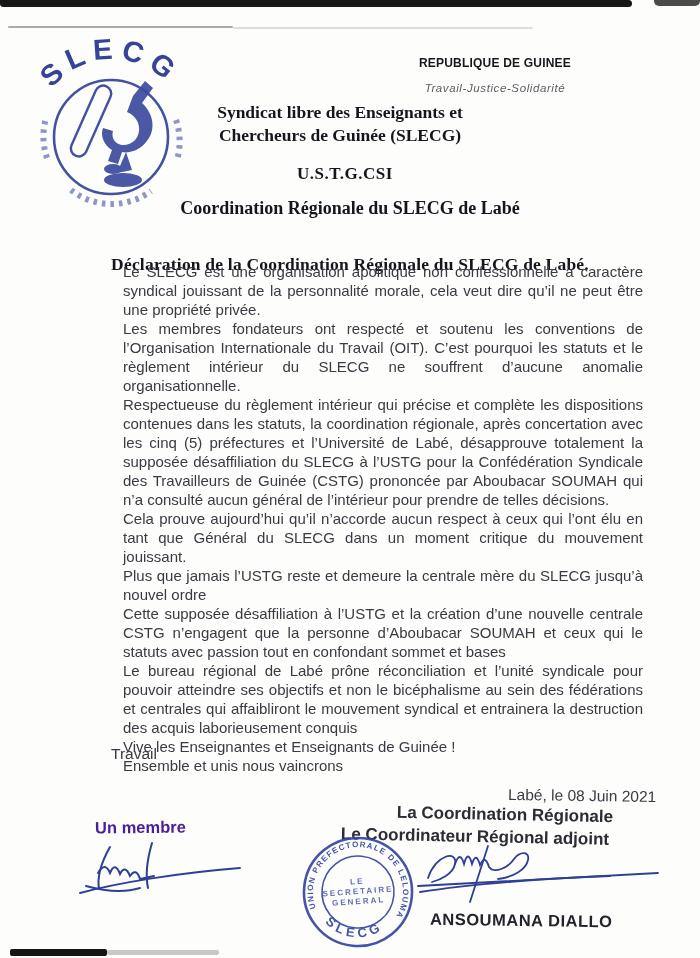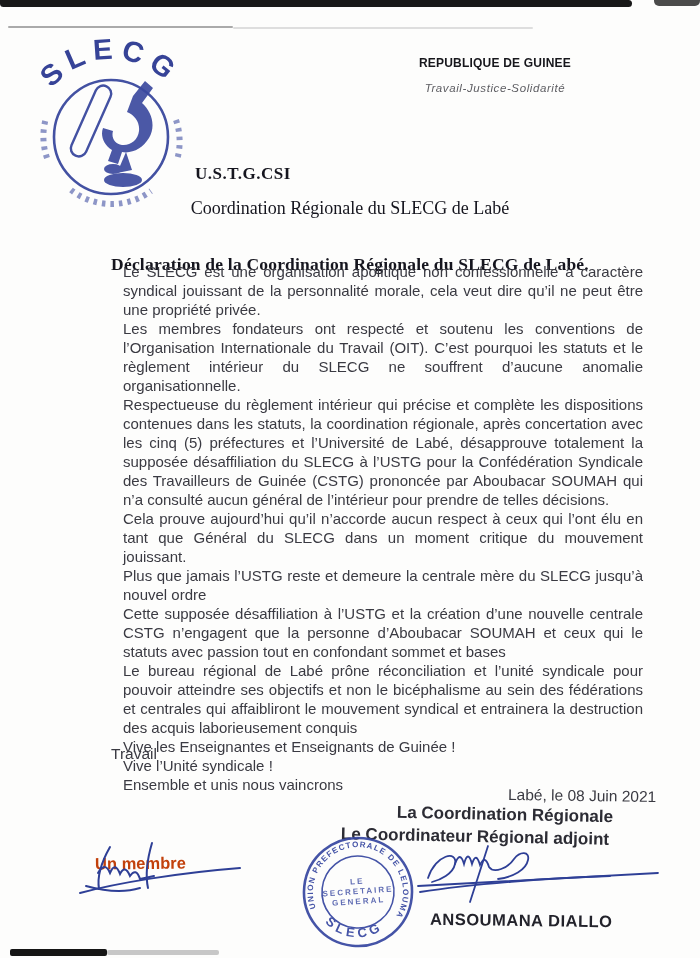--- a/index.html
+++ b/index.html
@@ -14,40 +14,40 @@
   .scan-bottom{position:absolute;left:10px;top:949px;width:97px;height:7px;background:#151515;border-radius:2px;}
   .scan-bottom2{position:absolute;left:107px;top:950px;width:112px;height:5px;background:#9a9a9a;opacity:.55;border-radius:2px;}
 
   
   .hdr-republic{position:absolute;left:350px;top:56px;width:290px;text-align:center;
                 font-size:12px;font-weight:800;color:#17171c;letter-spacing:.2px;}
   .hdr-motto{position:absolute;left:350px;top:82px;width:290px;text-align:center;
              font-style:italic;font-size:11.5px;color:#5d5d62;letter-spacing:.6px;}
   .hdr-org{position:absolute;left:182px;top:101px;width:316px;text-align:center;
            font-family:"Liberation Serif",serif;font-weight:700;font-size:17.5px;line-height:23px;color:#15151e;}
-  .hdr-fed{position:absolute;left:195px;top:164px;width:300px;text-align:left;
+  .hdr-fed{position:absolute;left:195px;top:164px;width:300px;text-align:center;
            font-family:"Liberation Serif",serif;font-weight:700;font-size:17px;letter-spacing:.5px;color:#15151e;}
   .hdr-coord{position:absolute;left:40px;top:198px;width:620px;text-align:center;
-             font-family:"Liberation Serif",serif;font-weight:400;font-size:18px;color:#15151e;}
+             font-family:"Liberation Serif",serif;font-weight:700;font-size:18px;color:#15151e;}
   .doc-title{position:absolute;left:40px;top:232px;width:620px;text-align:center;
              font-family:"Liberation Serif",serif;font-weight:700;font-size:17.5px;letter-spacing:.2px;color:#15151e;margin-top:22px;}
 
   
   .body-text{position:absolute;left:95px;top:262px;width:520px;font-size:15px;line-height:19px;
              text-align:justify;color:#3a3a42;margin-left:28px;}
   .body-par{margin:0;}
   .note-amanda{position:absolute;left:111px;top:745px;font-size:15.5px;color:#3a3a42;}
 
   
   .place-date{position:absolute;right:44px;top:787px;font-size:15.5px;color:#3a3a42;transform:rotate(.8deg);}
   .role-right1{position:absolute;left:340px;top:805px;width:330px;text-align:center;
                font-size:17px;font-weight:700;color:#2c2c34;transform:rotate(1.2deg);}
   .role-right2{position:absolute;left:280px;top:827px;width:390px;text-align:center;
                font-size:17px;font-weight:700;color:#2c2c34;transform:rotate(1.2deg);}
-  .role-left{position:absolute;left:95px;top:854px;font-size:16.5px;font-weight:700;color:#c2410c;transform:rotate(-.5deg);}
+  .role-left{position:absolute;left:95px;top:818px;font-size:16.5px;font-weight:700;color:#4c1d95;transform:rotate(-.5deg);}
   .signatory{position:absolute;left:430px;top:911px;font-size:16.5px;font-weight:700;letter-spacing:.5px;
              color:#23232b;transform:rotate(.8deg);}
 
   .sig-left{position:absolute;left:72px;top:833px;}
   .sig-right{position:absolute;left:410px;top:840px;}
   .stamp-bottom{position:absolute;left:288px;top:822px;transform:rotate(6deg);opacity:.92;}
   .logo{position:absolute;left:29px;top:38px;opacity:.95;}
 </style>
 </head>
 <body>
@@ -81,34 +81,37 @@
     <g fill="#31409a" opacity=".92">
       <path d="M104 58 L116 43 L124 50 L113 65 C123 74 127 88 120 100 C114 110 103 116 93 114 L89 126 L79 123 L83 112 C75 107 71 98 74 90 L84 93 C82 100 86 106 93 107 C101 108 109 102 110 93 C111 85 106 77 98 74 Z"></path>
       <path d="M97 114 L103 132 L88 135 Z"></path>
       <ellipse cx="84" cy="131" rx="9" ry="5"></ellipse>
       <ellipse cx="94" cy="142" rx="19" ry="7"></ellipse>
     </g>
   </svg>
 
   <div class="hdr-republic">REPUBLIQUE DE GUINEE</div>
   <div class="hdr-motto">Travail-Justice-Solidarité</div>
+  <div class="hdr-org">
+    <div>Syndicat libre des Enseignants et</div>
+    <div>Chercheurs de Guinée (SLECG)</div>
+  </div>
   <div class="hdr-fed">U.S.T.G.CSI</div>
   <div class="hdr-coord">Coordination Régionale du SLECG de Labé</div>
   <div class="doc-title">Déclaration de la Coordination Régionale du SLECG de Labé.</div>
 
   <div class="body-text">
       <p class="body-par">Le SLECG est une organisation apolitique non confessionnelle à caractère syndical jouissant de la personnalité morale, cela veut dire qu’il ne peut être une propriété privée.</p>
       <p class="body-par">Les membres fondateurs ont respecté et soutenu les conventions de l’Organisation Internationale du Travail (OIT). C’est pourquoi les statuts et le règlement intérieur du SLECG ne souffrent d’aucune anomalie organisationnelle.</p>
       <p class="body-par">Respectueuse du règlement intérieur qui précise et complète les dispositions contenues dans les statuts, la coordination régionale, après concertation avec les cinq (5) préfectures et l’Université de Labé, désapprouve totalement la supposée désaffiliation du SLECG à l’USTG pour la Confédération Syndicale des Travailleurs de Guinée (CSTG) prononcée par Aboubacar SOUMAH qui n’a consulté aucun général de l’intérieur pour prendre de telles décisions.</p>
       <p class="body-par">Cela prouve aujourd’hui qu’il n’accorde aucun respect à ceux qui l’ont élu en tant que Général du SLECG dans un moment critique du mouvement jouissant.</p>
       <p class="body-par">Plus que jamais l’USTG reste et demeure la centrale mère du SLECG jusqu’à nouvel ordre</p>
       <p class="body-par">Cette supposée désaffiliation à l’USTG et la création d’une nouvelle centrale CSTG n’engagent que la personne d’Aboubacar SOUMAH et ceux qui le statuts avec passion tout en confondant sommet et bases</p>
       <p class="body-par">Le bureau régional de Labé prône réconciliation et l’unité syndicale pour pouvoir atteindre ses objectifs et non le bicéphalisme au sein des fédérations et centrales qui affaibliront le mouvement syndical et entrainera la destruction des acquis laborieusement conquis</p>
       <p class="body-par">Vive les Enseignantes et Enseignants de Guinée !</p>
-      <p class="body-par">Vive l’Unité syndicale !</p>
       <p class="body-par">Ensemble et unis nous vaincrons</p>
     </div>
   <div class="note-amanda">Travail</div>
 
   <div class="place-date">Labé, le 08 Juin 2021</div>
   <div class="role-right1">La Coordination Régionale</div>
   <div class="role-right2">Le Coordinateur Régional adjoint</div>
   <div class="role-left">Un membre</div>
   <div class="signatory">ANSOUMANA DIALLO</div>
 

